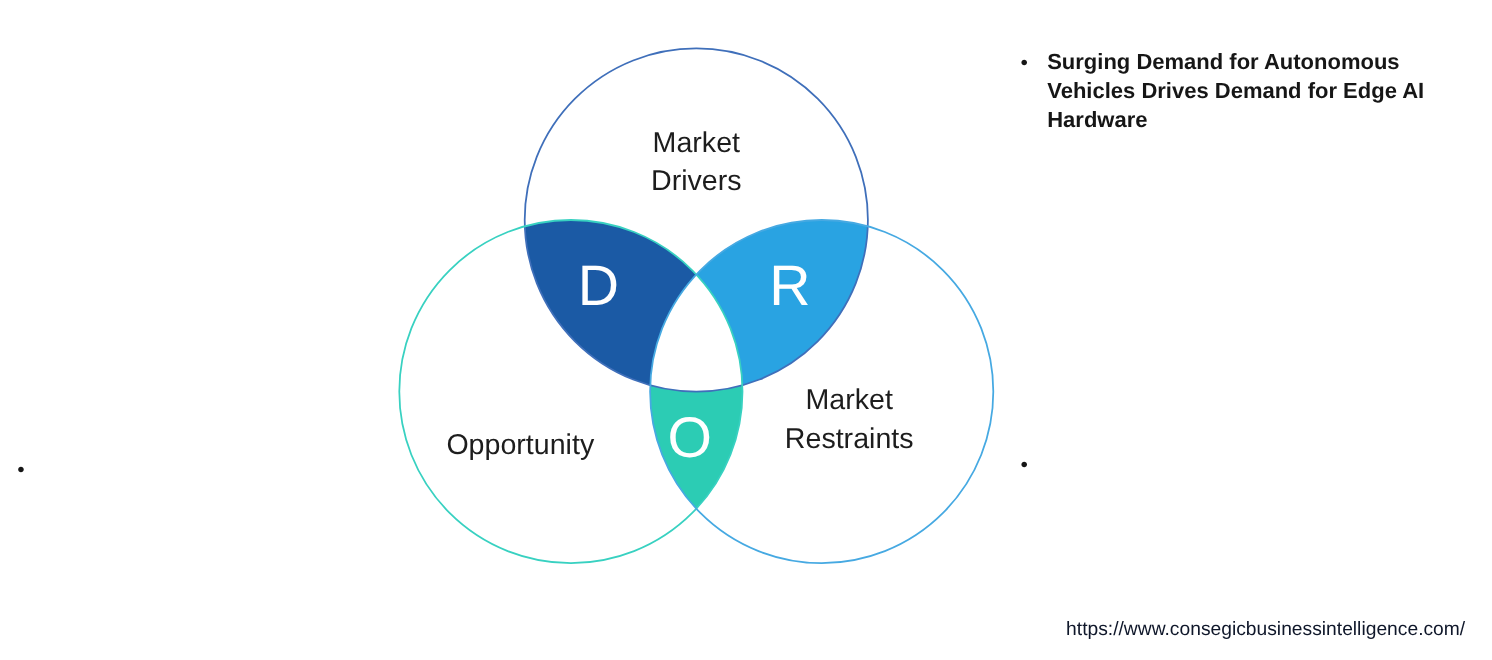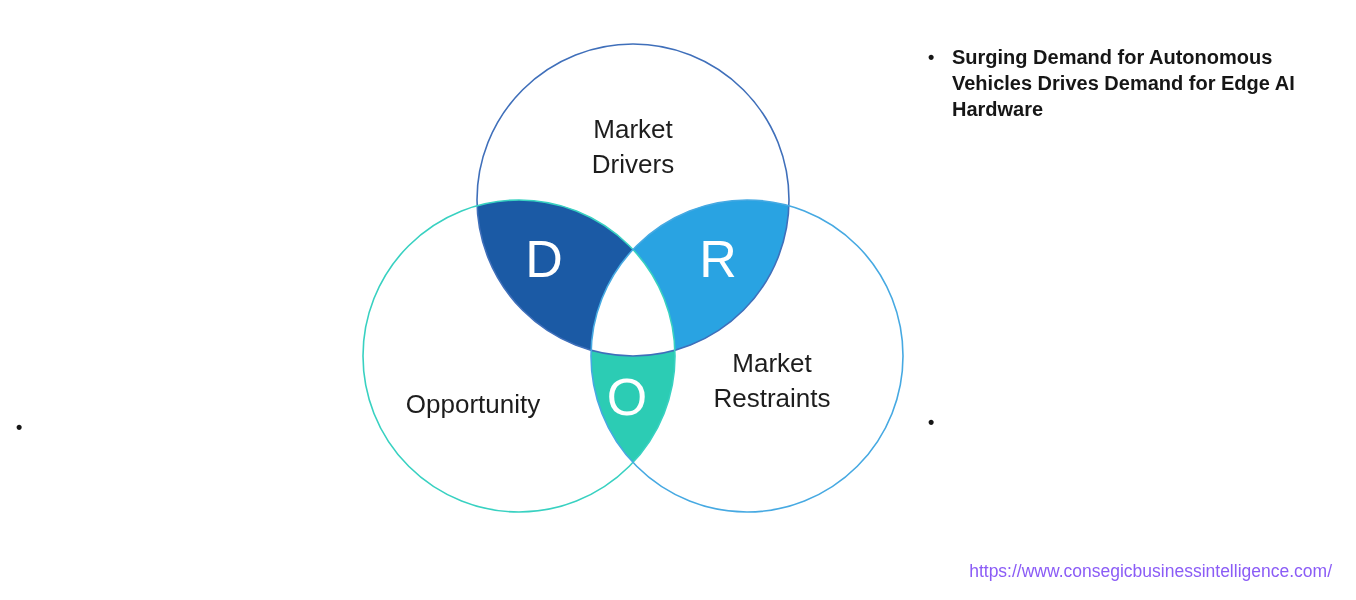--- a/index.html
+++ b/index.html
@@ -47,21 +47,21 @@
     font-size: 18px;
     line-height: 26px;
   }
   .bullet .text { white-space: pre-line; }
   .footer-url {
     position: absolute;
     top: 561px;
     right: 24px;
     font-size: 17.5px;
     font-weight: 400;
-    color: #8b5cf6;
+    color: #0f172a;
     white-space: nowrap;
   }
 </style>
 </head>
 <body>
 
 <div class="canvas">
 
   <svg class="venn-svg" width="1356" height="600" viewBox="0 0 1356 600">
     <defs>

